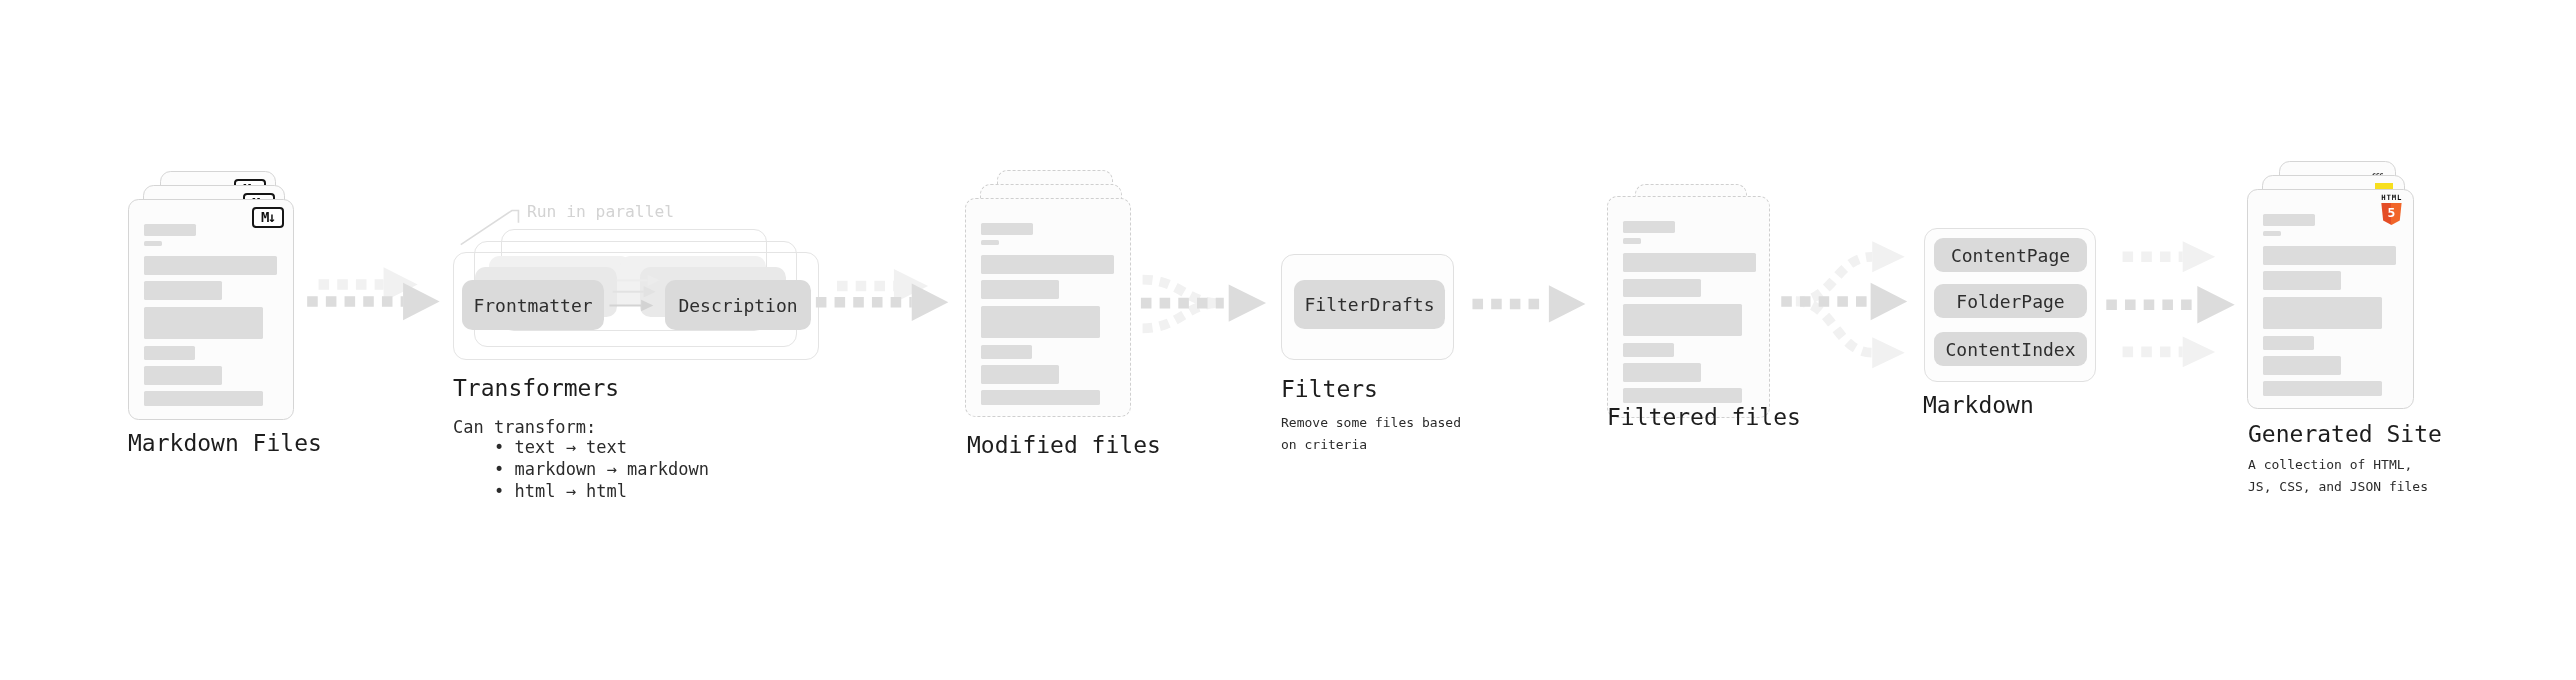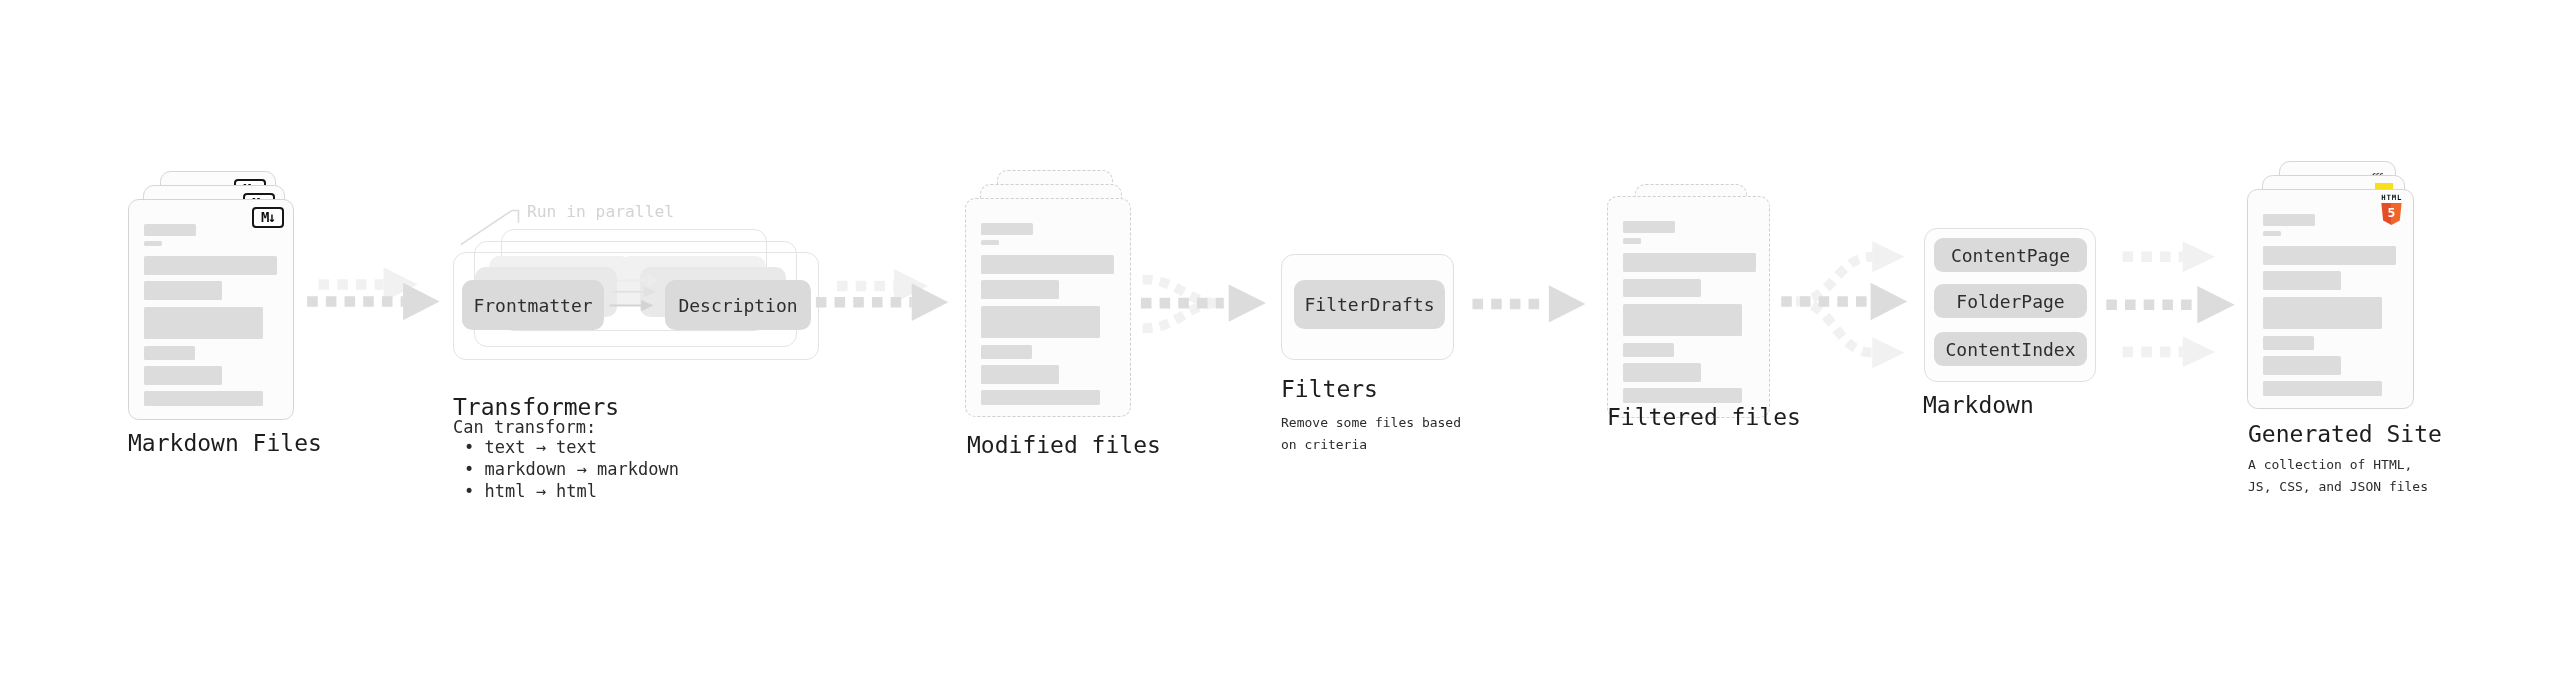--- a/index.html
+++ b/index.html
@@ -61,21 +61,21 @@
     position:absolute;background:var(--button-fill);border-radius:10.6px;
     display:flex;align-items:center;justify-content:center;
     font-size:18px;color:#2e2e2e;white-space:pre;
   }
   .btn.ghost1{background:var(--button-ghost1);}
   .btn.ghost2{background:var(--button-ghost2);}
   
   .label{position:absolute;font-size:23px;font-weight:500;color:var(--text-dark);white-space:pre;}
   .sub{position:absolute;font-size:13px;line-height:22px;color:var(--text-body);white-space:pre-line;}
   .ct-title{position:absolute;font-size:17px;color:var(--text-body);white-space:pre;}
-  .bullet{position:absolute;font-size:17px;color:var(--text-body);white-space:pre;}
+  .bullet{position:absolute;font-size:17px;color:var(--text-body);white-space:pre;margin-left:30px;}
   .annotation{position:absolute;font-size:16.3px;color:var(--text-faded);white-space:pre;}
   
   #arrow-layer{position:absolute;left:0;top:0;pointer-events:none;}
   .dd{stroke:var(--arrow-dark);stroke-width:13;stroke-dasharray:13 10;fill:none;}
   .dl{stroke:var(--arrow-light);stroke-width:13;stroke-dasharray:13 10;fill:none;}
   .hd{fill:var(--arrow-dark);}
   .hl{fill:var(--arrow-light);}
 </style>
 </head>
 <body>
@@ -112,21 +112,21 @@
   <div class="btn ghost2" style="left:620px;top:256px;width:146px;height:50px"></div>
 
   <div class="t-layer" style="left:474px;top:241px;width:323px;height:106px"></div>
   <div class="btn ghost1" style="left:475px;top:267px;width:142px;height:50px"></div>
   <div class="btn ghost1" style="left:640px;top:267px;width:146px;height:50px"></div>
 
   <div class="t-layer" style="left:453px;top:252px;width:366px;height:108px"></div>
   <div class="btn" style="left:665px;top:280px;width:146px;height:50px">Description</div>
   <div class="btn" style="left:462px;top:280px;width:142px;height:50px">Frontmatter</div>
 
-  <div class="label" style="left:453px;top:394px">Transformers</div>
+  <div class="label" style="left:453px;top:375px">Transformers</div>
   <div class="ct-title" style="left:453px;top:417px">Can transform:</div>
   <div class="bullet" style="left:464px;top:437px">• text → text</div>
   <div class="bullet" style="left:464px;top:459px">• markdown → markdown</div>
   <div class="bullet" style="left:464px;top:481px">• html → html</div>
 
   <div class="stack stack3 dashed" style="left:965px;top:170px;width:166px;height:247px">
     <div class="page back2"></div>
     <div class="page back1"></div>
     <div class="page front">
       <div class="bars">

